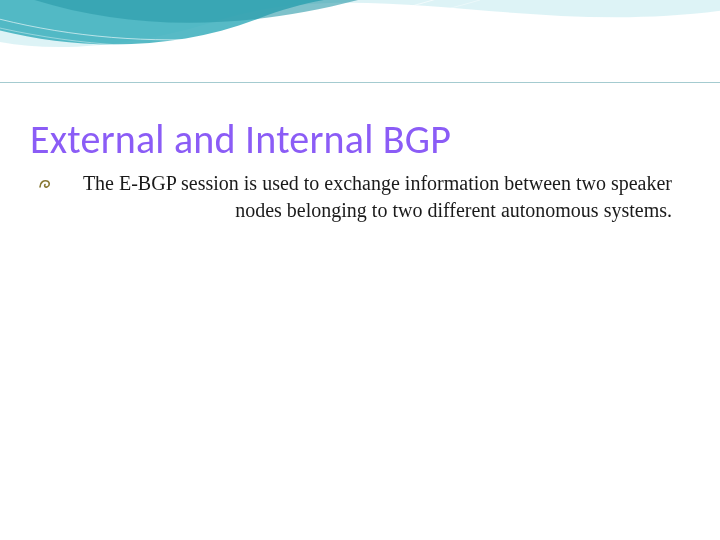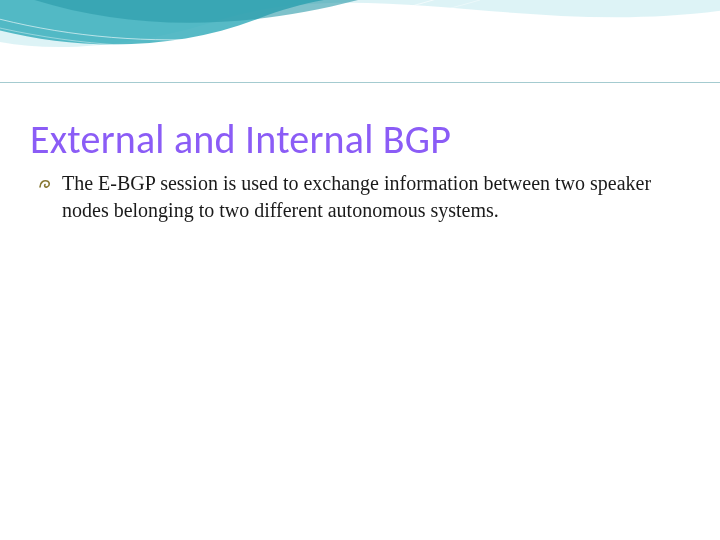--- a/index.html
+++ b/index.html
@@ -72,20 +72,21 @@
     align-items: center;
     justify-content: flex-start;
   }
 
   .bullet-text {
     flex: 1 1 auto;
     font-family: Georgia, "Times New Roman", serif;
     font-size: 20px;
     line-height: 1.35;
     color: #1a1a1a;
+    text-align: right;
   }
 
   
   .swirl-path {
     stroke: #887833;
     fill: none;
     stroke-width: 1.6;
     stroke-linecap: round;
   }
 </style>

